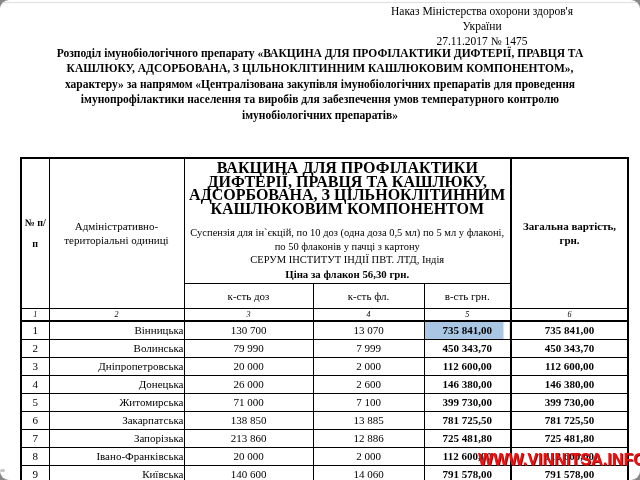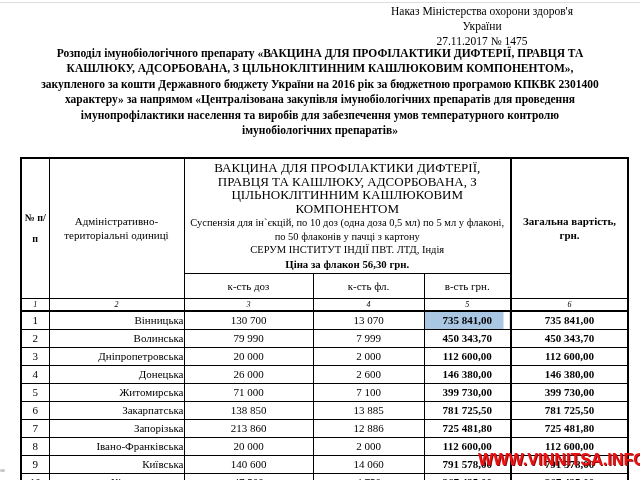--- a/index.html
+++ b/index.html
@@ -1,38 +1,38 @@
 <!DOCTYPE html>
 <html style="--hl: #a9c7e3;"><head>
 <meta charset="utf-8">
 <style>
   html,body{margin:0;padding:0;background:#888;}
   .page{
     position:relative;width:640px;height:480px;background:#ffffff;
-    overflow:hidden;font-family:"Liberation Serif",serif;color:#000;
+    overflow:hidden;font-family:"Liberation Serif",serif;color:#000;border-radius:9px;
   }
   .topline{position:absolute;top:2px;left:0;width:640px;height:1px;background:#dedede;}
   .order-ref{
     position:absolute;top:4px;right:8px;width:300px;text-align:center;
     font-size:11.5px;line-height:15px;
   }
   .doc-title{
     position:absolute;top:46px;left:16px;width:608px;text-align:center;
     font-weight:bold;font-size:11.5px;line-height:15.4px;
   }
   .table-wrap{position:absolute;top:157px;left:20px;}
   table{border-collapse:collapse;table-layout:fixed;width:607px;border:2px solid #000;}
   td{border:1px solid #000;padding:0;overflow:hidden;vertical-align:middle;text-align:center;}
   td.bl2{border-left-width:2px;}
   .hdr-num{font-weight:bold;font-size:10px;line-height:21px;}
   .hdr-admin{font-weight:normal;font-size:11px;line-height:14px;padding:0 6px;}
   .hdr-total{font-weight:bold;font-size:11px;line-height:14px;}
   .vaccine-cell{height:108px;padding:2px 4px;}
-  .vaccine-name{font-weight:normal;font-size:13px;line-height:13.5px;}
-  .vaccine-desc{font-size:10.5px;line-height:13.5px;margin-top:1px;}
+  .vaccine-name{font-weight:bold;font-size:16px;line-height:13.5px;}
+  .vaccine-desc{font-size:10.5px;line-height:13.5px;margin-top:11px;}
   .vaccine-mfr{font-size:10.5px;line-height:13.5px;}
   .vaccine-price{font-weight:bold;font-size:10.8px;line-height:14px;}
   .subhdr td{height:24px;font-size:11px;}
   .colnums td{height:11px;font-size:8px;font-style:italic;line-height:9px;border-bottom-width:2px;}
   .data-row td{height:17px;font-size:11px;line-height:15px;}
   .c-num{font-size:10.5px;}
   .c-region{text-align:right;padding-left:4px !important;font-weight:normal;}
   .c-cost{font-weight:bold;font-size:11.5px;}
   .c-total{font-weight:bold;font-size:10.5px;}
   .hl{background:linear-gradient(90deg,var(--hl) 0%,var(--hl) 93%,#ffffff 93%);}
@@ -52,21 +52,20 @@
 
   <div class="order-ref">
     <div>Наказ Міністерства охорони здоров'я</div>
     <div>України</div>
     <div>27.11.2017 № 1475</div>
   </div>
 
   <div class="doc-title">
     <div>Розподіл імунобіологічного препарату «ВАКЦИНА ДЛЯ ПРОФІЛАКТИКИ ДИФТЕРІЇ, ПРАВЦЯ ТА</div>
     <div>КАШЛЮКУ, АДСОРБОВАНА, З ЦІЛЬНОКЛІТИННИМ КАШЛЮКОВИМ КОМПОНЕНТОМ»,</div>
-    <div>закупленого за кошти Державного бюджету України на 2016 рік за бюджетною програмою КПКВК 2301400</div>
     <div>характеру» за напрямом «Централізована закупівля імунобіологічних препаратів для проведення</div>
     <div>імунопрофілактики населення та виробів для забезпечення умов температурного контролю</div>
     <div>імунобіологічних препаратів»</div>
   </div>
 
   <div class="table-wrap">
     <table>
       <colgroup>
         <col style="width:28px">
           <col style="width:135px">

